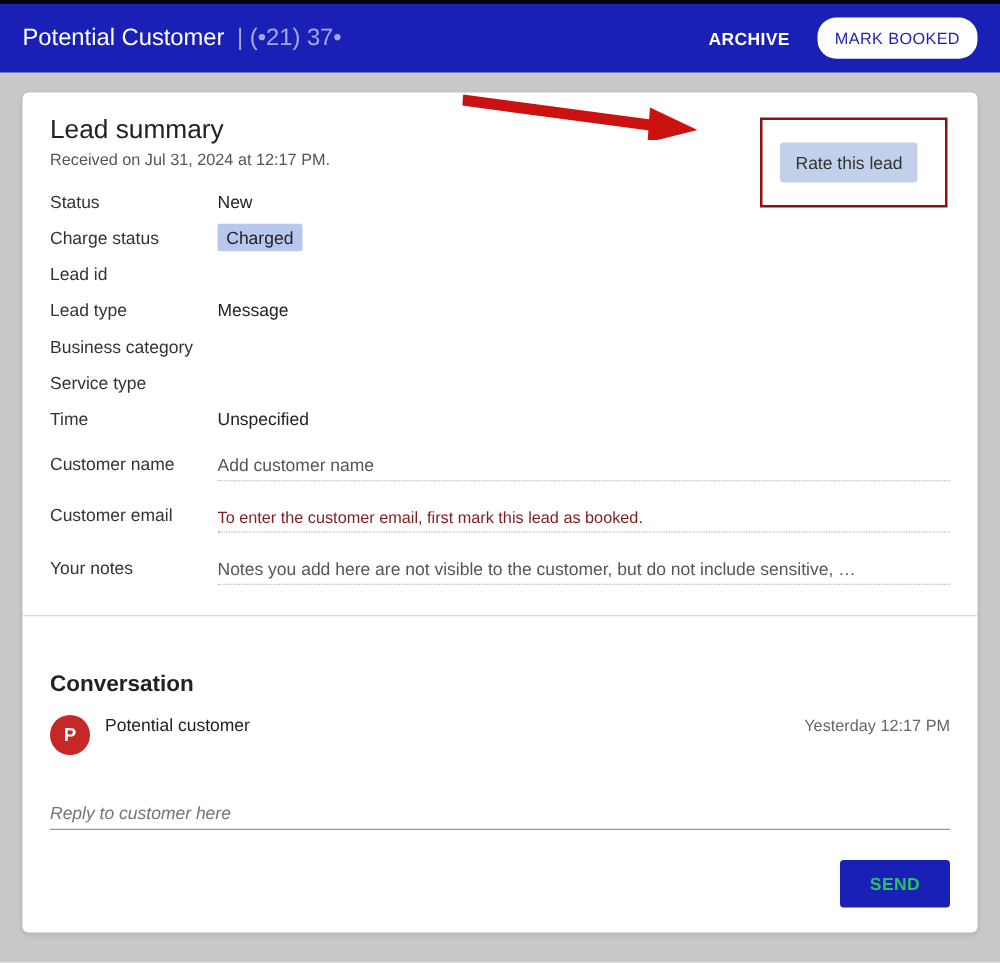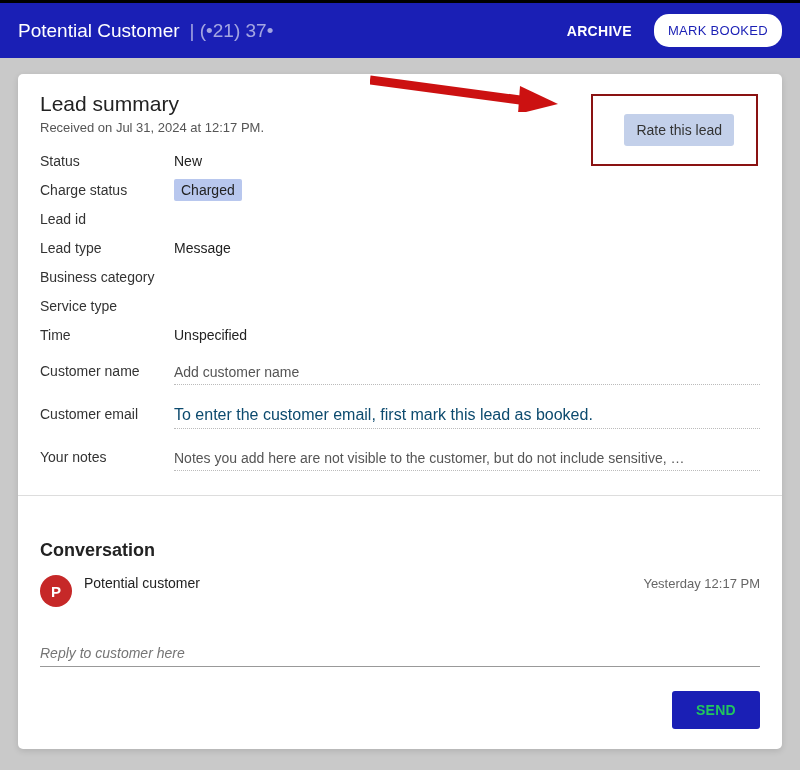--- a/index.html
+++ b/index.html
@@ -54,21 +54,21 @@
       box-shadow: 0 2px 6px rgba(0,0,0,0.12);
     }
     .summary-section { padding: 18px 22px 24px 22px; position: relative; }
     .summary-title { font-size: 21px; font-weight: 400; color: #222; margin-bottom: 4px; }
     .summary-subtitle { font-size: 13px; color: #555; margin-bottom: 18px; }
     .rate-wrapper {
       position: absolute;
       top: 20px;
       right: 24px;
       border: 2px solid #8a1212;
-      padding: 18px 22px 18px 31px;
+      padding: 18px 22px 18px 14px;
     }
     .rate-btn {
       background: #c3d0ea;
       color: #333;
       border: none;
       padding: 8px 12px;
       border-radius: 3px;
       font-size: 14px;
       cursor: pointer;
     }
@@ -93,22 +93,22 @@
       border: none;
       border-bottom: 1px dotted #bbb;
       width: 100%;
       padding: 8px 0 4px 0;
       font-size: 14px;
       background: transparent;
       color: #333;
     }
     .input-row::placeholder { color: #555; }
     .email-hint {
-      font-size: 16px;
-      color: #0c4a6e;
+      font-size: 13px;
+      color: #7f1d1d;
       border-bottom: 1px dotted #bbb;
       padding: 8px 0 4px 0;
     }
     .conversation-section { border-top: 1px solid #ddd; padding: 16px 22px 20px 22px; }
     .conv-title { font-size: 18px; font-weight: 700; margin-bottom: 14px; color: #222; margin-top: 28px; }
     .msg-row { display: flex; align-items: flex-start; gap: 12px; margin-bottom: 14px; }
     .avatar {
       width: 32px; height: 32px; background: #c62828;
       border-radius: 50%; color: #fff; display: flex;
       align-items: center; justify-content: center;

